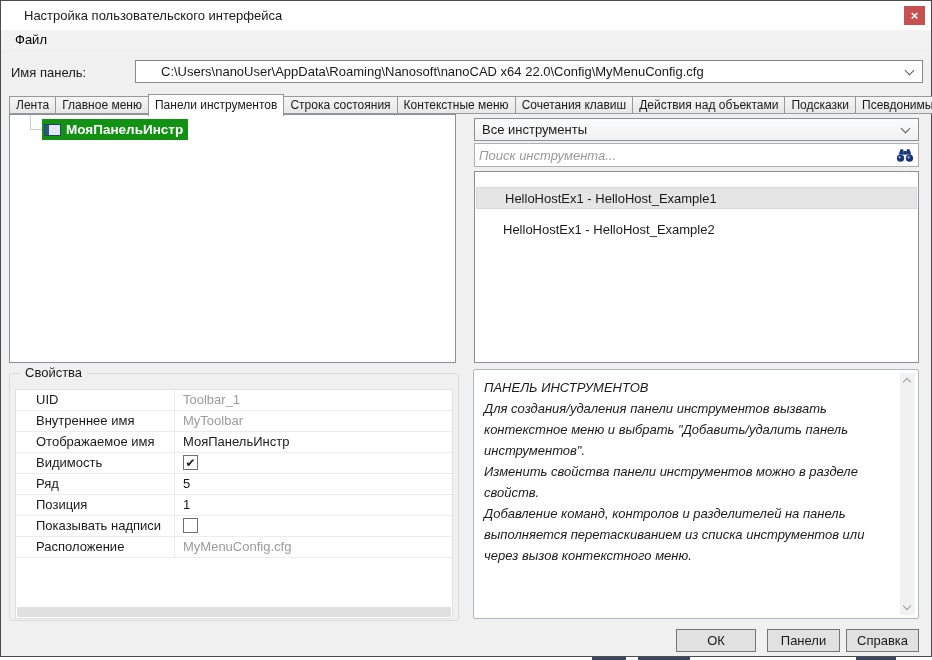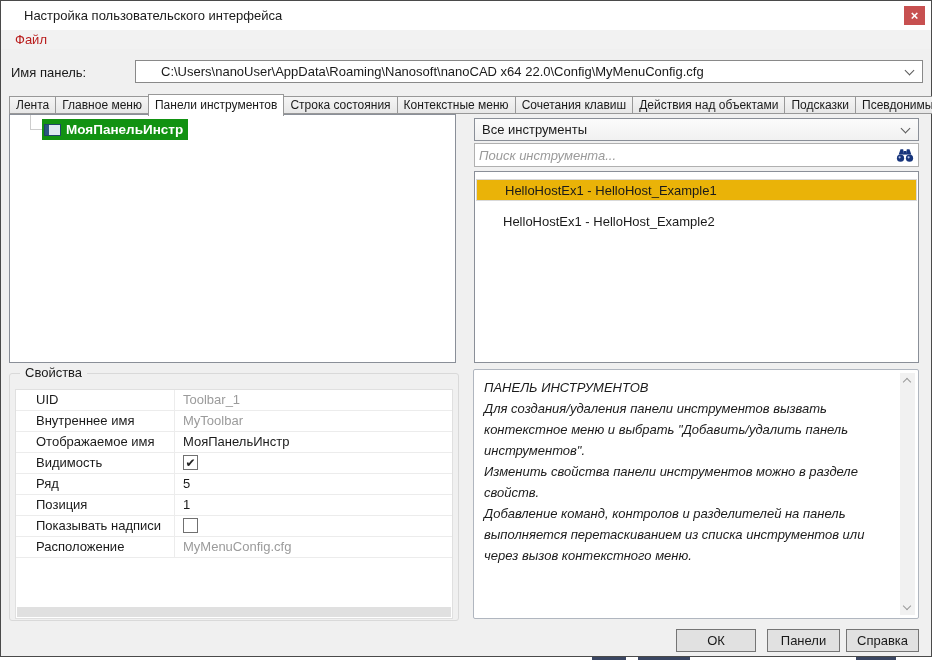--- a/index.html
+++ b/index.html
@@ -10,21 +10,21 @@
 
   
   .titlebar { position:absolute; left:0; top:0; right:0; height:29px; background:#ffffff; }
   .title-text { position:absolute; left:11px; top:7px; font-size:13px; color:#1a1a1a;margin-left:12px; }
   .close-btn { position:absolute; right:6px; top:5px; width:21px; height:19px; background:#c75050;
                color:#fff; font-size:13px; font-weight:bold; display:flex; align-items:center;
                justify-content:center; cursor:default; line-height:1; }
 
   
   .menubar { position:absolute; left:0; top:29px; right:0; height:19px; background:#f2f2f2; }
-  .menu-item { position:absolute; left:10px; top:2px; font-size:13px; color:#b91c1c; padding:0 4px; }
+  .menu-item { position:absolute; left:10px; top:2px; font-size:13px; color:#000000; padding:0 4px; }
 
   
   .file-label { position:absolute; left:10px; top:64px; font-size:13px; color:#1a1a1a; }
   .combo { background:#fff; border:1px solid #898989; position:absolute; font-size:13px; color:#1a1a1a; }
   .file-combo { left:134px; top:59px; width:788px; height:23px; line-height:21px; padding-left:25px; }
   .chev { position:absolute; width:7px; height:7px; border-right:1px solid #5a5a5a; border-bottom:1px solid #5a5a5a;
           transform:rotate(45deg); top:6px; right:9px; }
 
   
   .tabstrip { position:absolute; left:8px; top:93px; height:20px; display:flex; align-items:flex-end; }
@@ -52,21 +52,21 @@
   .search-box { position:absolute; left:473px; top:142px; width:445px; height:24px; background:#fff;
                 border:1px solid #b0b0b0; }
   .search-input { position:absolute; left:4px; top:1px; width:400px; height:20px; border:none; outline:none;
                   font-size:13px; font-style:italic; color:#333; background:transparent; }
   .search-input::placeholder { color:#9a9a9a; font-style:italic; opacity:1; }
   .binoculars { position:absolute; right:4px; top:3px; width:18px; height:17px; }
 
   .tool-list { position:absolute; left:473px; top:170px; width:445px; height:192px; background:#fff;
                border:1px solid #8a8f98; }
   .tool-item { height:22px; line-height:21px; font-size:13px; color:#1a1a1a; padding-left:28px; }
-  .tool-item.selected { margin:7px 1px 0 1px; background:#eab308; border:1px solid #d9d9d9; }
+  .tool-item.selected { margin:15px 1px 0 1px; background:#e5e5e5; border:1px solid #d9d9d9; }
   .tool-item.plain { margin-top:10px; }
 
   
   .props-group { position:absolute; left:8px; top:372px; width:450px; height:248px;
                  border:1px solid #d9d9d9; border-radius:3px; }
   .props-title { position:absolute; left:10px; top:-9px; background:#f0f0f0; padding:0 5px;
                  font-size:13px; color:#1a1a1a; }
   .prop-grid { position:absolute; left:5px; top:15px; width:438px; height:230px; background:#fff;
                border:1px solid #e0e0e0; }
   .prow { display:flex; height:21px; border-bottom:1px solid #ececec; align-items:stretch; }

